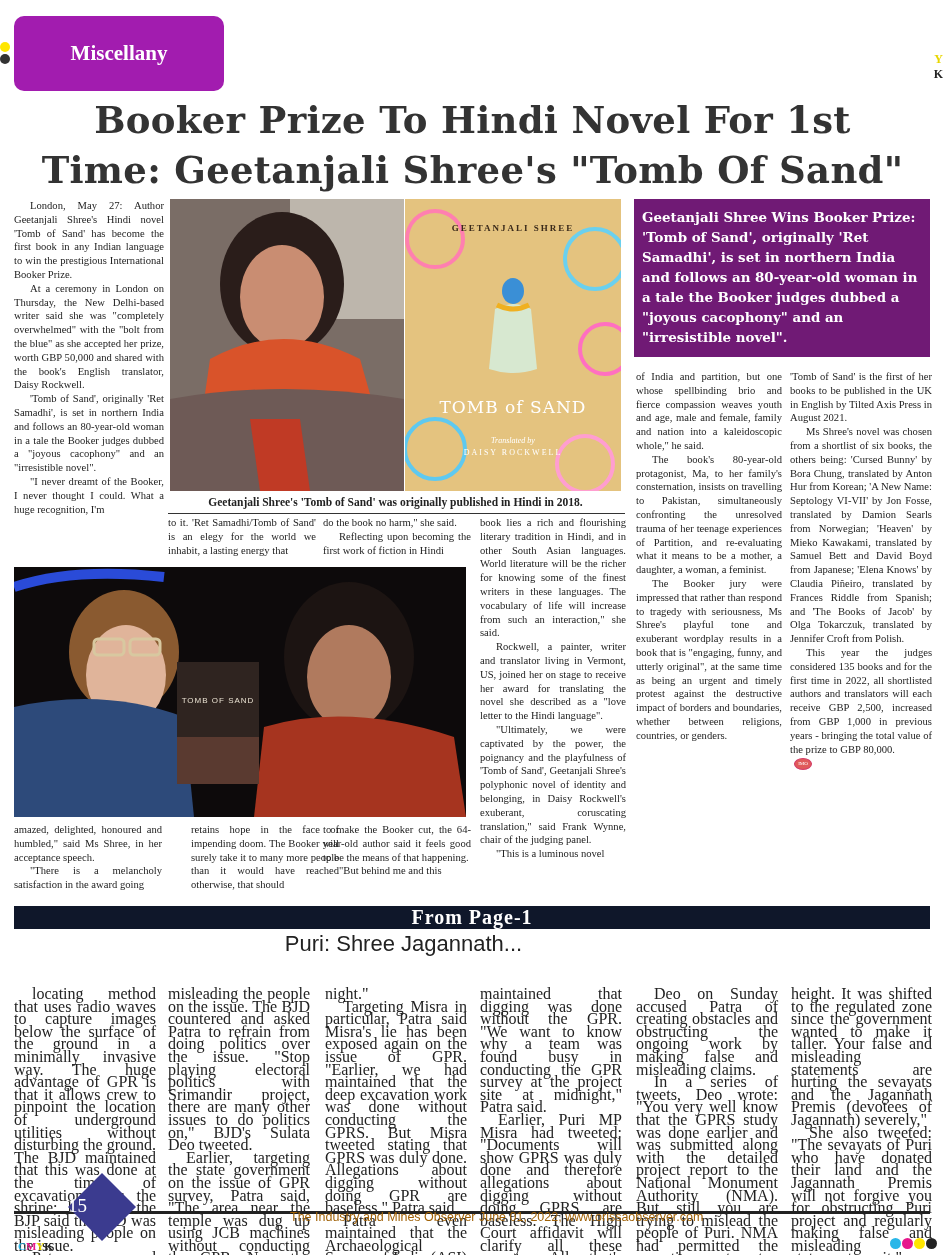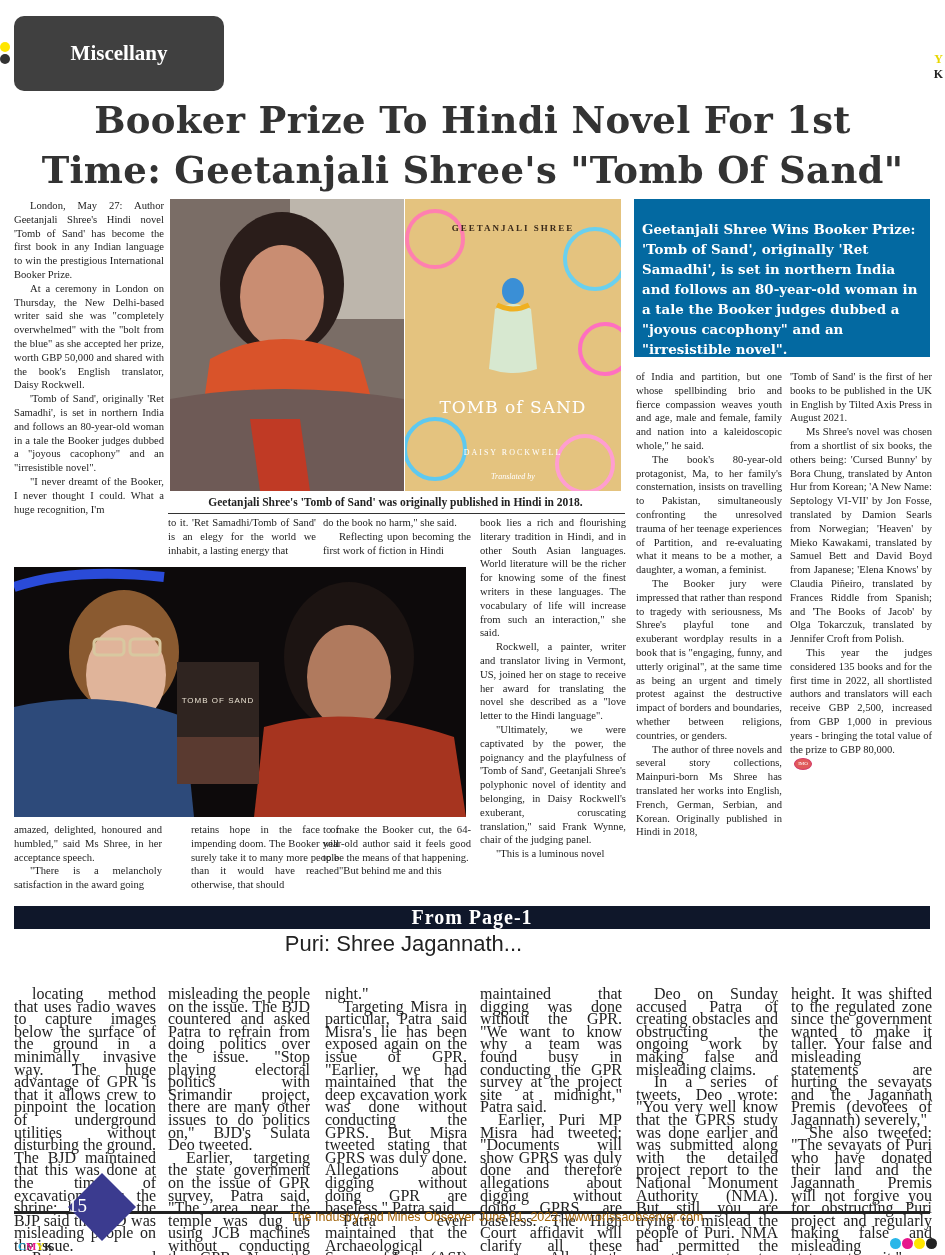--- a/index.html
+++ b/index.html
@@ -1,27 +1,27 @@
 <!DOCTYPE html>
 <html><head>
 <meta charset="utf-8">
 <style>
   html, body { margin: 0; padding: 0; background: #ffffff; }
   body { width: 945px; height: 1255px; position: relative; overflow: hidden; font-family: "Liberation Serif", serif; color: #222; }
   .abs { position: absolute; }
-  .section-tag { left: 14px; top: 16px; width: 210px; height: 75px; background: #404040; border-radius: 10px; color: #fff; font-weight: bold; font-size: 21px; display: flex; align-items: center; justify-content: center; }
+  .section-tag { left: 14px; top: 16px; width: 210px; height: 75px; background: #a21caf; border-radius: 10px; color: #fff; font-weight: bold; font-size: 21px; display: flex; align-items: center; justify-content: center; }
   .reg-dots { left: 0; top: 42px; width: 10px; }
   .dot { width: 10px; height: 10px; border-radius: 50%; margin-bottom: 2px; }
   .yk { right: 2px; top: 52px; font-size: 12px; font-weight: bold; line-height: 15px; text-align: right; }
   .headline { left: 0; top: 95px; width: 945px; text-align: center; font-family: "DejaVu Serif", serif; font-weight: bold; font-size: 37px; line-height: 50px; color: #333; letter-spacing: 0.3px; }
   .col { font-size: 10.6px; line-height: 13.8px; text-align: justify; }
   .col p { margin: 0; text-indent: 16px; }
   .col p.noindent { text-indent: 0; }
   .photo { overflow: hidden; }
-  .pullquote { left: 634px; top: 199px; width: 296px; height: 158px; background: #0369a1; color: #fff; font-family: "DejaVu Serif", serif; font-weight: bold; font-size: 13.4px; line-height: 20px; padding: 20px 8px; box-sizing: border-box; }
+  .pullquote { left: 634px; top: 199px; width: 296px; height: 158px; background: #701a75; color: #fff; font-family: "DejaVu Serif", serif; font-weight: bold; font-size: 13.4px; line-height: 20px; padding: 8px 8px; box-sizing: border-box; }
   .caption { left: 168px; top: 496px; width: 455px; text-align: center; font-weight: bold; font-size: 11.5px; }
   .rule { background: #333; height: 1px; }
   .from-bar { left: 14px; top: 906px; width: 916px; height: 23px; background: #0f172a; color: #fff; text-align: center; font-weight: bold; font-size: 20px; line-height: 23px; letter-spacing: 1px; }
   .jump-title { left: 0; top: 930px; width: 807px; text-align: center; font-size: 22px; line-height: 28px; font-family: "Liberation Sans", sans-serif; font-stretch: condensed; color: #222; }
   .bcol { font-size: 16px; line-height: 12.6px; text-align: justify; margin-top: 20px; }
   .bcol p { margin: 0; text-indent: 18px; }
   .bcol p.noindent { text-indent: 0; }
   .footer-line { left: 14px; top: 1211px; width: 916px; height: 3px; background: #222; }
   .page-diamond { left: 68px; top: 1173px; width: 68px; height: 68px; }
   .footer-text { left: 290px; top: 1210px; font-family: "Liberation Sans", sans-serif; font-size: 12.5px; color: #a16207; }
@@ -73,21 +73,21 @@
     <circle cx="190" cy="60" r="30" fill="none" stroke="#6ad0ef" stroke-width="4"></circle>
     <circle cx="200" cy="150" r="25" fill="none" stroke="#ff6fc0" stroke-width="4"></circle>
     <circle cx="30" cy="250" r="30" fill="none" stroke="#5ec9f0" stroke-width="4"></circle>
     <circle cx="180" cy="265" r="28" fill="none" stroke="#ff9ed0" stroke-width="4"></circle>
     <ellipse cx="108" cy="92" rx="11" ry="13" fill="#3a8fd6"></ellipse>
     <path d="M90 110 Q108 100 126 110 L132 170 Q108 178 84 170 Z" fill="#d7e8d0"></path>
     <path d="M92 106 Q108 114 124 106" stroke="#f0b020" stroke-width="5" fill="none"></path>
   </svg>
   <div class="abs" style="left:0; top:24px; width:216px; text-align:center; font-family:Liberation Serif, serif; font-size:9px; letter-spacing:2px; color:#3a2a1a; font-weight:bold;">GEETANJALI SHREE</div>
   <div class="abs" style="left:0; top:198px; width:216px; text-align:center; font-family:'DejaVu Serif',serif; font-size:17px; letter-spacing:1px; color:#fff;">TOMB of SAND</div>
-  <div class="abs" style="left:0; top:237px; width:216px; text-align:center; font-style:italic; font-size:8px; color:#fff;margin-top:36px;">Translated by</div>
+  <div class="abs" style="left:0; top:237px; width:216px; text-align:center; font-style:italic; font-size:8px; color:#fff;">Translated by</div>
   <div class="abs" style="left:0; top:249px; width:216px; text-align:center; font-size:8px; letter-spacing:2px; color:#fff;">DAISY ROCKWELL</div>
 </div>
 <div class="abs caption">Geetanjali Shree's 'Tomb of Sand' was originally published in Hindi in 2018.</div>
 <div class="abs rule" style="left:168px; top:513px; width:457px;"></div>
 
 <div class="abs pullquote">Geetanjali Shree Wins Booker Prize: 'Tomb of Sand', originally 'Ret Samadhi', is set in northern India and follows an 80-year-old woman in a tale the Booker judges dubbed a "joyous cacophony" and an "irresistible novel".</div>
 
 <div class="abs col" style="left:168px; top:516px; width:148px;">
   <p class="noindent">to it. 'Ret Samadhi/Tomb of Sand' is an elegy for the world we inhabit, a lasting energy that</p>
 </div>
@@ -130,21 +130,20 @@
   <p class="noindent">book lies a rich and flourishing literary tradition in Hindi, and in other South Asian languages. World literature will be the richer for knowing some of the finest writers in these languages. The vocabulary of life will increase from such an interaction," she said.</p>
   <p>Rockwell, a painter, writer and translator living in Vermont, US, joined her on stage to receive her award for translating the novel she described as a "love letter to the Hindi language".</p>
   <p>"Ultimately, we were captivated by the power, the poignancy and the playfulness of 'Tomb of Sand', Geetanjali Shree's polyphonic novel of identity and belonging, in Daisy Rockwell's exuberant, coruscating translation," said Frank Wynne, chair of the judging panel.</p>
   <p>"This is a luminous novel</p>
 </div>
 
 <div class="abs col" style="left:636px; top:370px; width:146px;">
   <p class="noindent">of India and partition, but one whose spellbinding brio and fierce compassion weaves youth and age, male and female, family and nation into a kaleidoscopic whole," he said.</p>
   <p>The book's 80-year-old protagonist, Ma, to her family's consternation, insists on travelling to Pakistan, simultaneously confronting the unresolved trauma of her teenage experiences of Partition, and re-evaluating what it means to be a mother, a daughter, a woman, a feminist.</p>
   <p>The Booker jury were impressed that rather than respond to tragedy with seriousness, Ms Shree's playful tone and exuberant wordplay results in a book that is "engaging, funny, and utterly original", at the same time as being an urgent and timely protest against the destructive impact of borders and boundaries, whether between religions, countries, or genders.</p>
-  <p>The author of three novels and several story collections, Mainpuri-born Ms Shree has translated her works into English, French, German, Serbian, and Korean. Originally published in Hindi in 2018,</p>
 </div>
 
 <div class="abs col" style="left:790px; top:370px; width:142px;">
   <p class="noindent">'Tomb of Sand' is the first of her books to be published in the UK in English by Tilted Axis Press in August 2021.</p>
   <p>Ms Shree's novel was chosen from a shortlist of six books, the others being: 'Cursed Bunny' by Bora Chung, translated by Anton Hur from Korean; 'A New Name: Septology VI-VII' by Jon Fosse, translated by Damion Searls from Norwegian; 'Heaven' by Mieko Kawakami, translated by Samuel Bett and David Boyd from Japanese; 'Elena Knows' by Claudia Piñeiro, translated by Frances Riddle from Spanish; and 'The Books of Jacob' by Olga Tokarczuk, translated by Jennifer Croft from Polish.</p>
   <p>This year the judges considered 135 books and for the first time in 2022, all shortlisted authors and translators will each receive GBP 2,500, increased from GBP 1,000 in previous years - bringing the total value of the prize to GBP 80,000.</p>
   <span style="display:inline-block; margin-left:4px; width:16px; height:10px; border:1.5px solid #d23b6b; border-radius:50%; font-size:5px; line-height:10px; text-align:center; color:#fff; background:#e05a5a; vertical-align:middle;">IMO</span>
 </div>
 
 <div class="abs from-bar">From Page-1</div>

